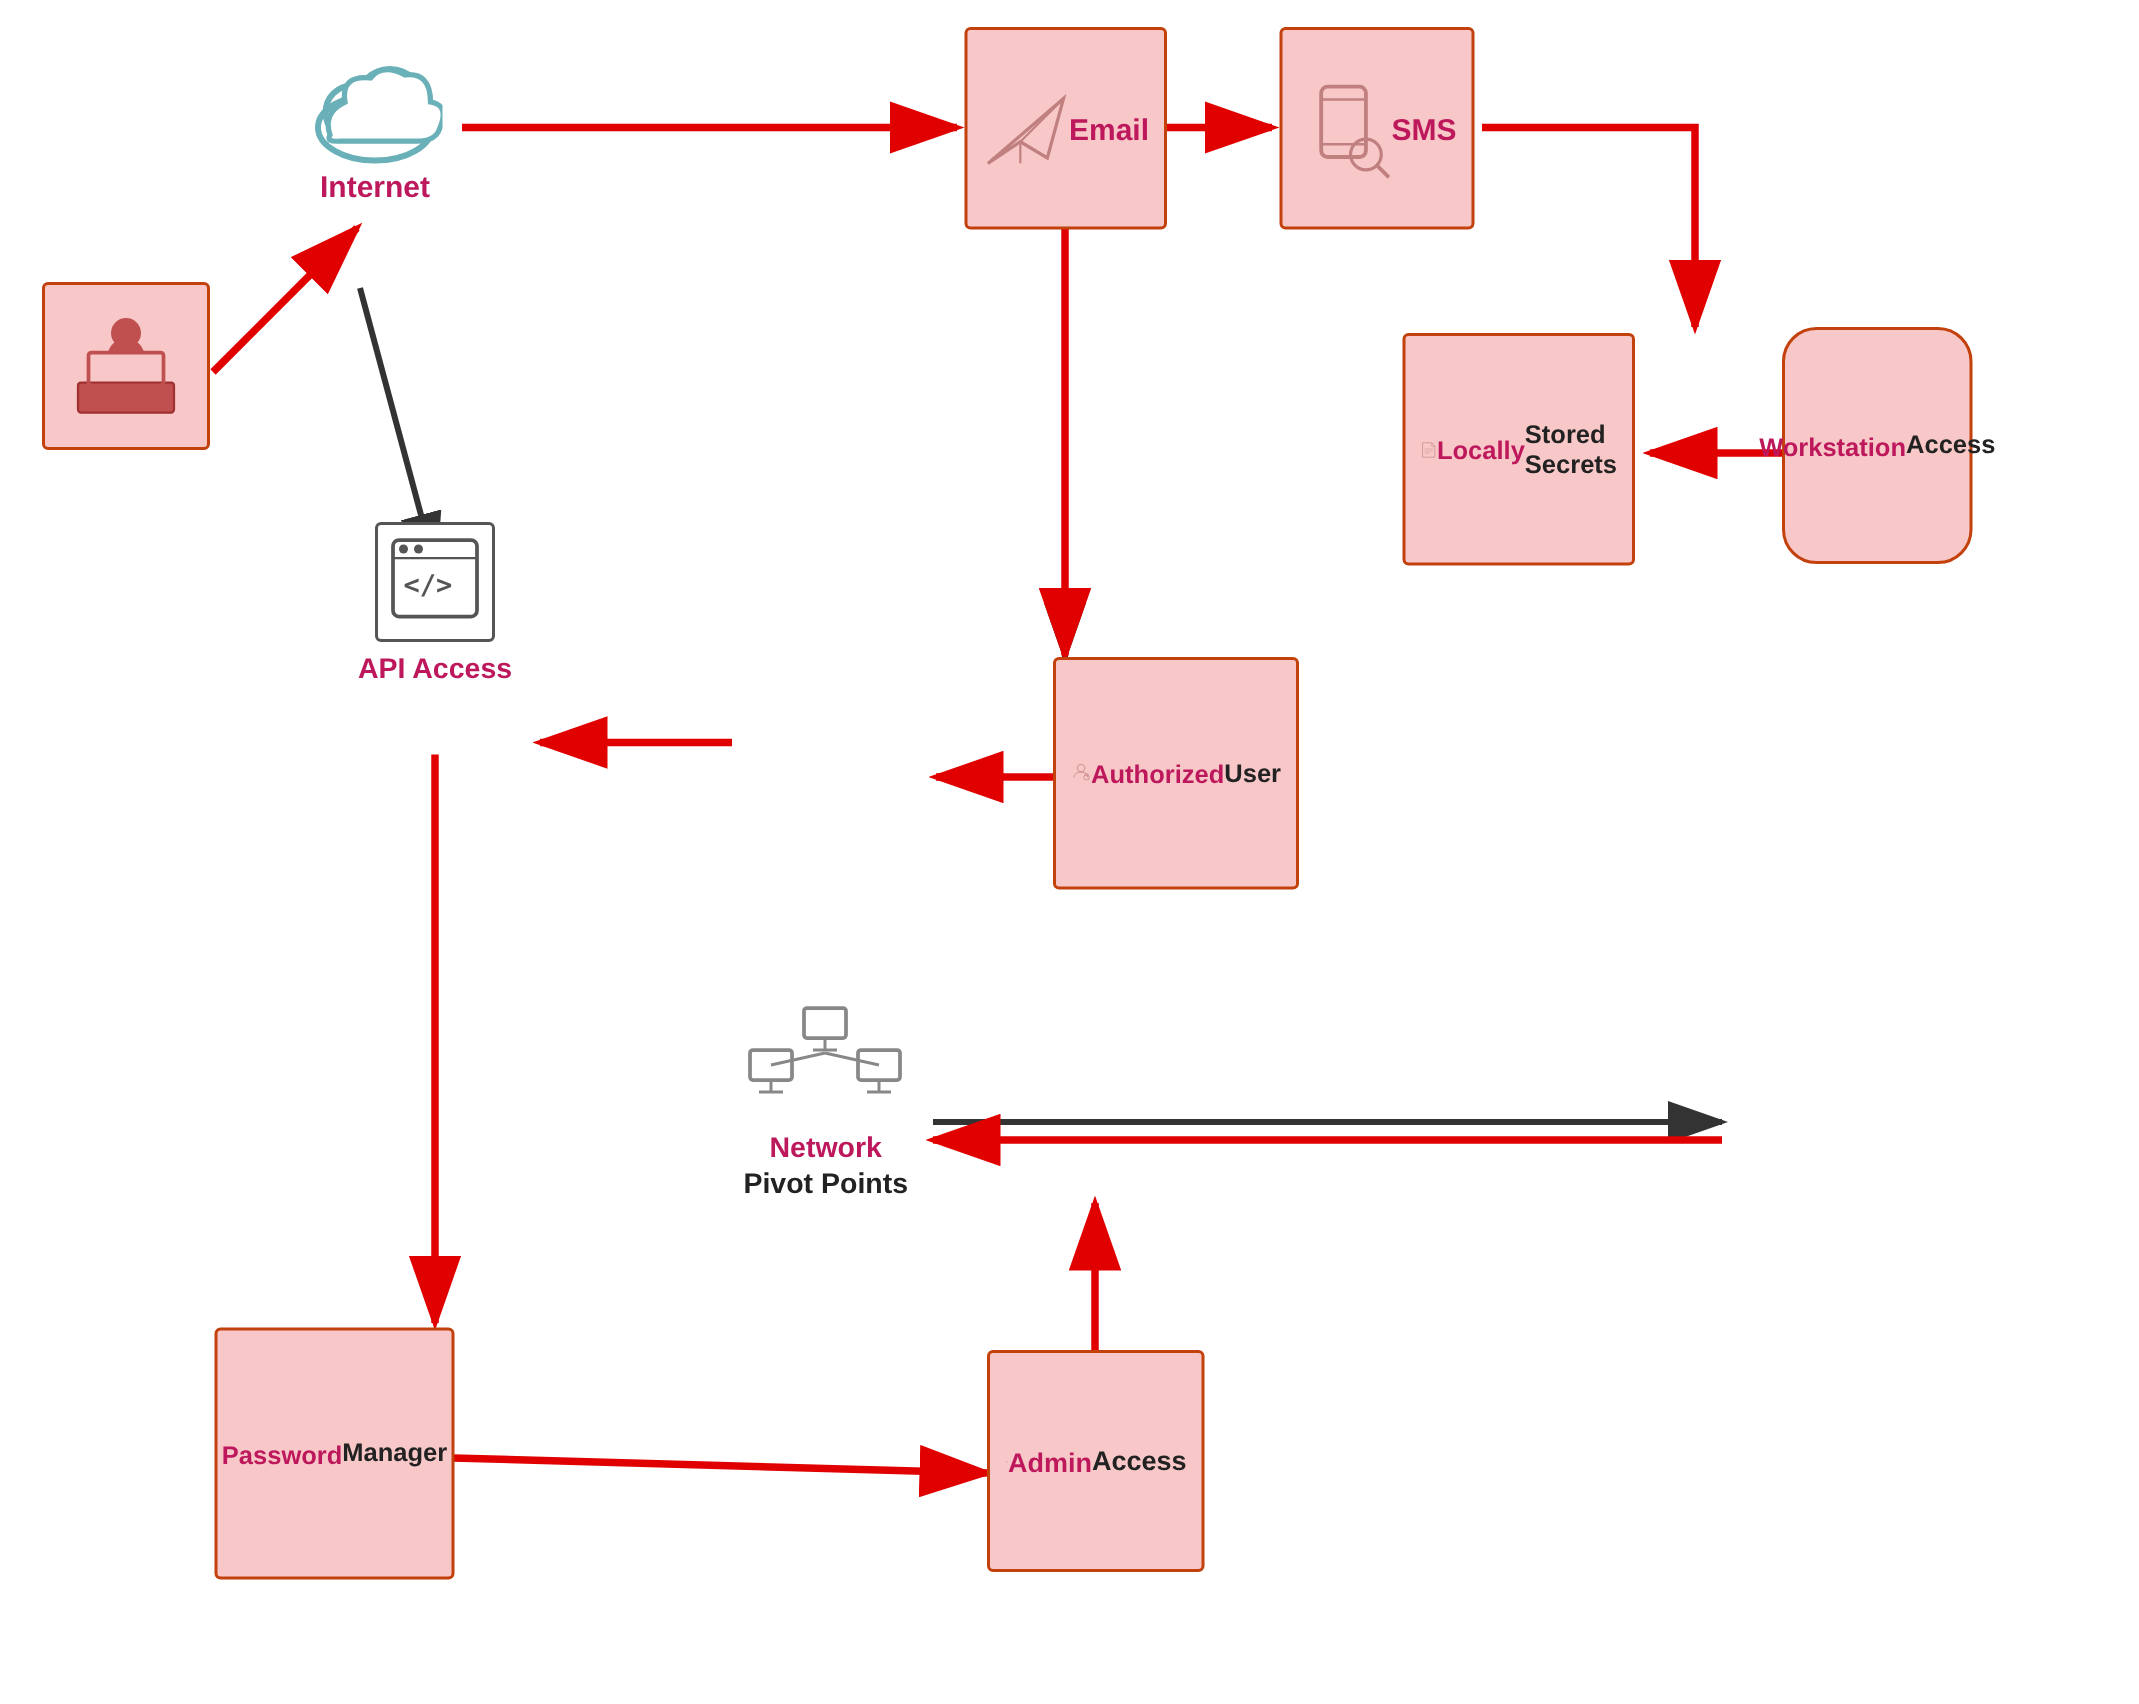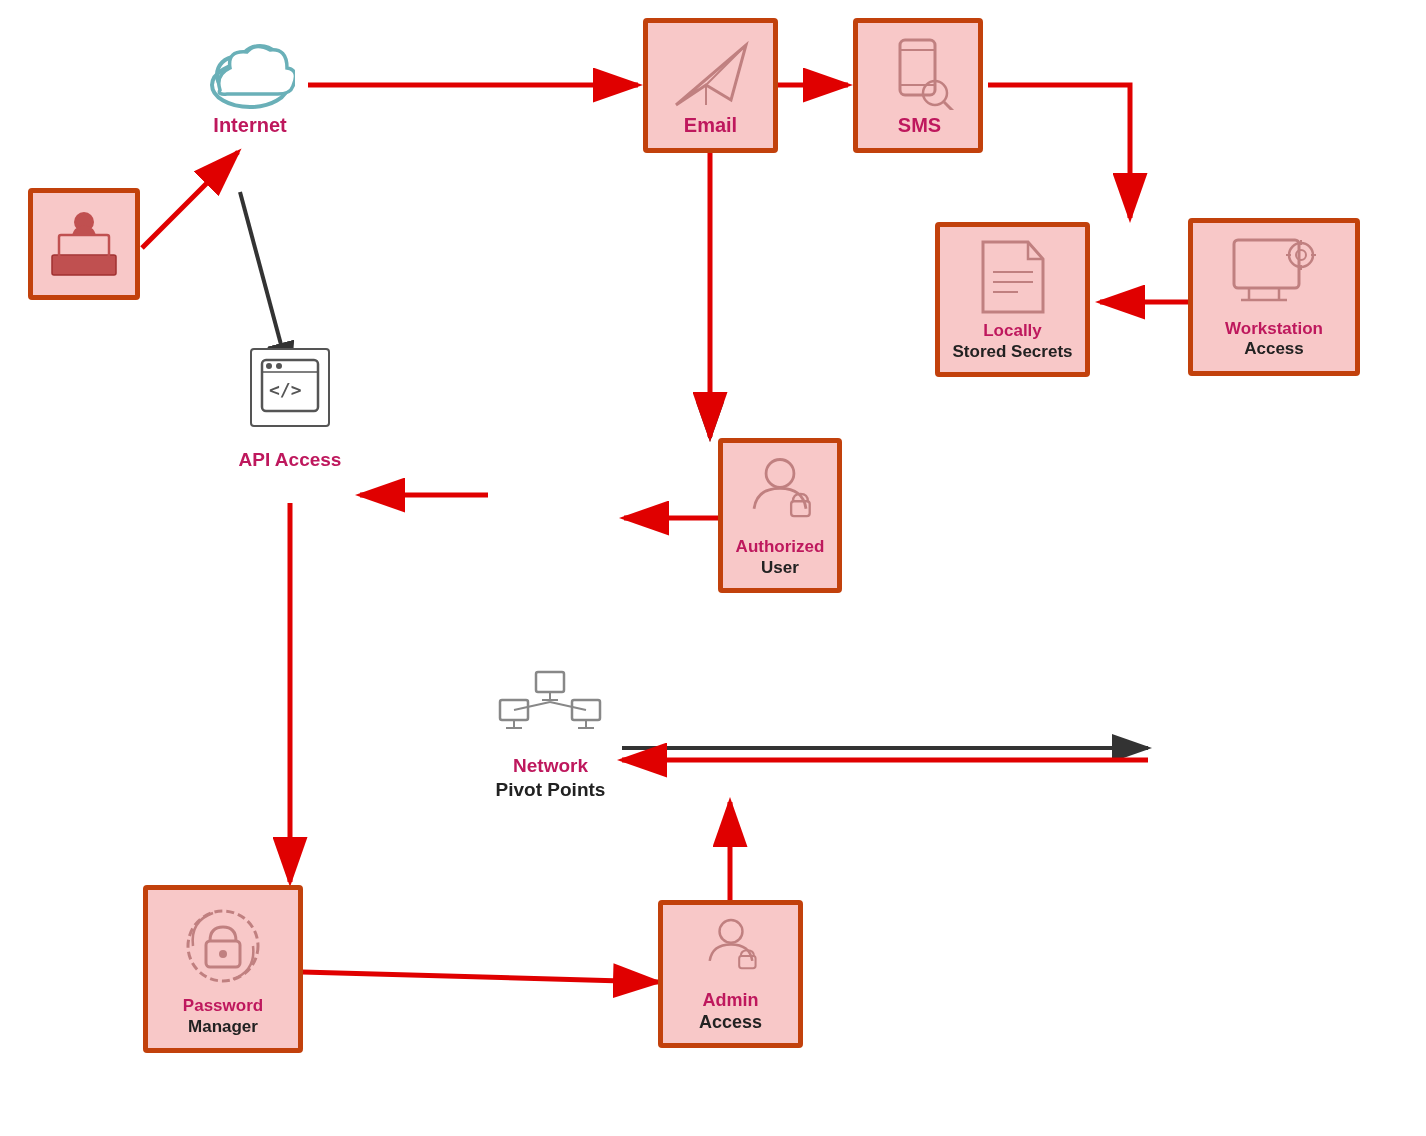--- a/index.html
+++ b/index.html
@@ -19,24 +19,23 @@
     .node {
       position: absolute;
       display: flex;
       flex-direction: column;
       align-items: center;
       justify-content: center;
       text-align: center;
     }
     .node-box {
       background: #f8c8c8;
-      border: 5px solid #c2410c;
+      border: 2px solid #c2410c;
       border-radius: 4px;
       display: flex;
-      flex-direction: column;
       align-items: center;
       justify-content: center;
       padding: 10px;
     }
     .node-label {
       font-size: 18px;
       font-weight: bold;
       color: #be185d;
       margin-top: 4px;
     }
@@ -152,21 +151,21 @@
 
       <rect x="15" y="5" width="35" height="55" rx="5" fill="none" stroke="#c08080" stroke-width="3"></rect>
       <line x1="15" y1="15" x2="50" y2="15" stroke="#c08080" stroke-width="2"></line>
       <line x1="15" y1="50" x2="50" y2="50" stroke="#c08080" stroke-width="2"></line>
       <circle cx="50" cy="58" r="12" fill="none" stroke="#c08080" stroke-width="2.5"></circle>
       <line x1="59" y1="67" x2="68" y2="76" stroke="#c08080" stroke-width="3"></line>
     </svg>
     <div class="node-label" style="font-size:20px;">SMS</div>
   </div>
 
-  <div class="node-box" style="position:absolute; left:1188px; top:218px; width:172px; height:158px;">
+  <div class="node-box" style="position:absolute; left:1188px; top:218px; width:127px; height:158px;border-radius:23px;">
     <svg width="90" height="80" viewBox="0 0 90 80">
 
       <rect x="5" y="5" width="65" height="48" rx="4" fill="none" stroke="#c08080" stroke-width="3"></rect>
       <line x1="20" y1="53" x2="20" y2="65" stroke="#c08080" stroke-width="2.5"></line>
       <line x1="50" y1="53" x2="50" y2="65" stroke="#c08080" stroke-width="2.5"></line>
       <line x1="12" y1="65" x2="58" y2="65" stroke="#c08080" stroke-width="2.5"></line>
 
       <circle cx="72" cy="20" r="12" fill="none" stroke="#c08080" stroke-width="2.5"></circle>
       <circle cx="72" cy="20" r="5" fill="none" stroke="#c08080" stroke-width="2"></circle>
       <line x1="72" y1="5" x2="72" y2="10" stroke="#c08080" stroke-width="2"></line>
@@ -194,25 +193,25 @@
   <div class="node" style="left:215px; top:348px; width:150px;">
     <div style="border: 2.5px solid #555; border-radius:4px; padding:8px; background:white; display:inline-block;">
       <svg width="60" height="55" viewBox="0 0 60 55">
         <rect x="2" y="2" width="56" height="51" rx="4" fill="none" stroke="#555" stroke-width="2.5"></rect>
         <line x1="2" y1="14" x2="58" y2="14" stroke="#555" stroke-width="1.5"></line>
         <circle cx="9" cy="8" r="3" fill="#555"></circle>
         <circle cx="19" cy="8" r="3" fill="#555"></circle>
         <text x="9" y="38" font-size="18" font-weight="bold" fill="#555" font-family="monospace">&lt;/&gt;</text>
       </svg>
     </div>
-    <div class="node-label" style="font-size:19px; margin-top:22px;text-align:center;">API Access</div>
-  </div>
-
-
-  <div class="node-box" style="position:absolute; left:718px; top:438px; width:124px; height:155px;">
+    <div class="node-label" style="font-size:19px; margin-top:8px;text-align:center;">API Access</div>
+  </div>
+
+
+  <div class="node-box" style="position:absolute; left:702px; top:438px; width:164px; height:155px;">
     <svg width="80" height="85" viewBox="0 0 80 85">
 
       <circle cx="40" cy="22" r="15" fill="none" stroke="#c08080" stroke-width="3"></circle>
       <path d="M12,60 Q15,38 40,38 Q65,38 68,60" fill="none" stroke="#c08080" stroke-width="3"></path>
 
       <rect x="52" y="52" width="20" height="16" rx="3" fill="none" stroke="#c08080" stroke-width="2.5"></rect>
       <path d="M54,52 Q54,44 62,44 Q70,44 70,52" fill="none" stroke="#c08080" stroke-width="2.5"></path>
     </svg>
     <div class="node-label" style="font-size:17px; line-height:1.3;">Authorized</div>
     <div class="node-sublabel" style="font-size:17px;">User</div>

